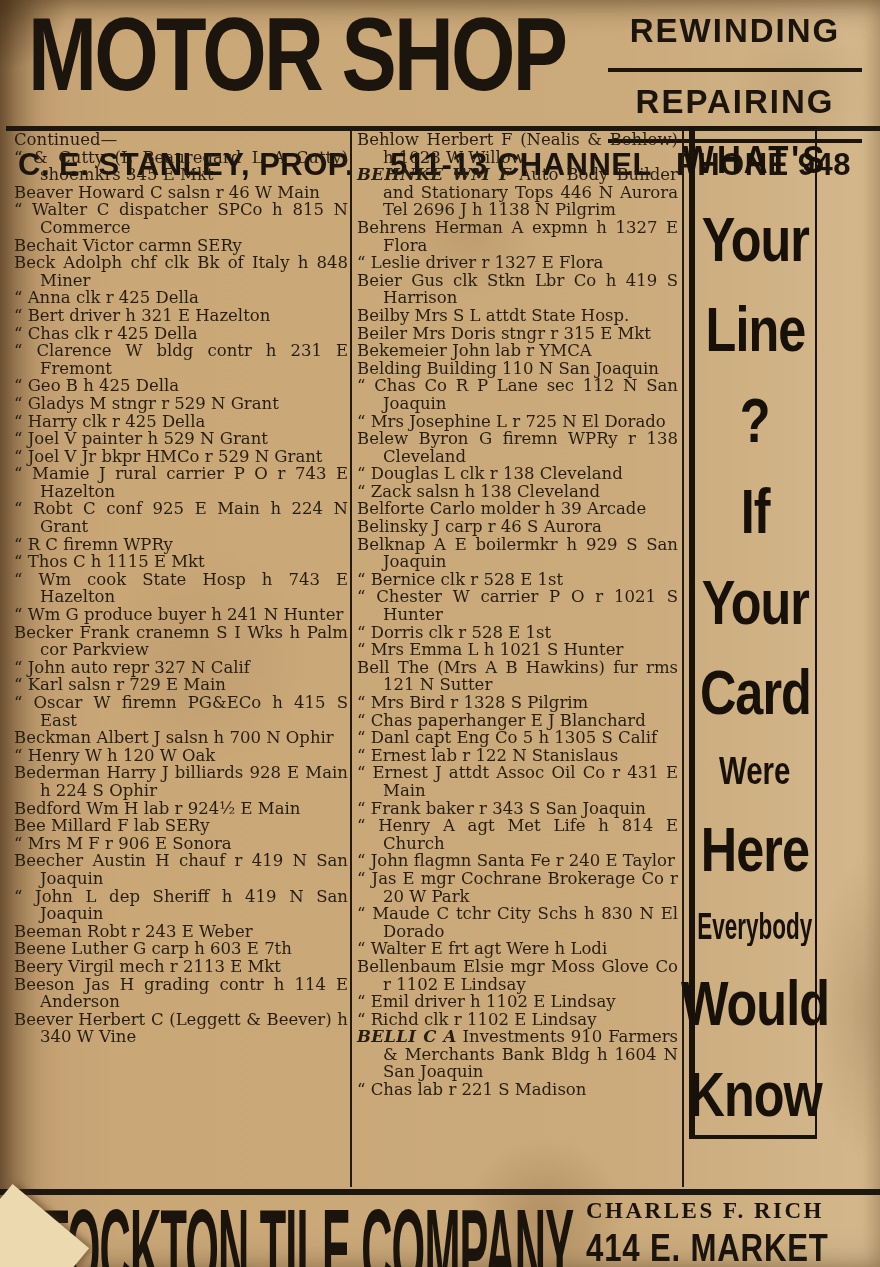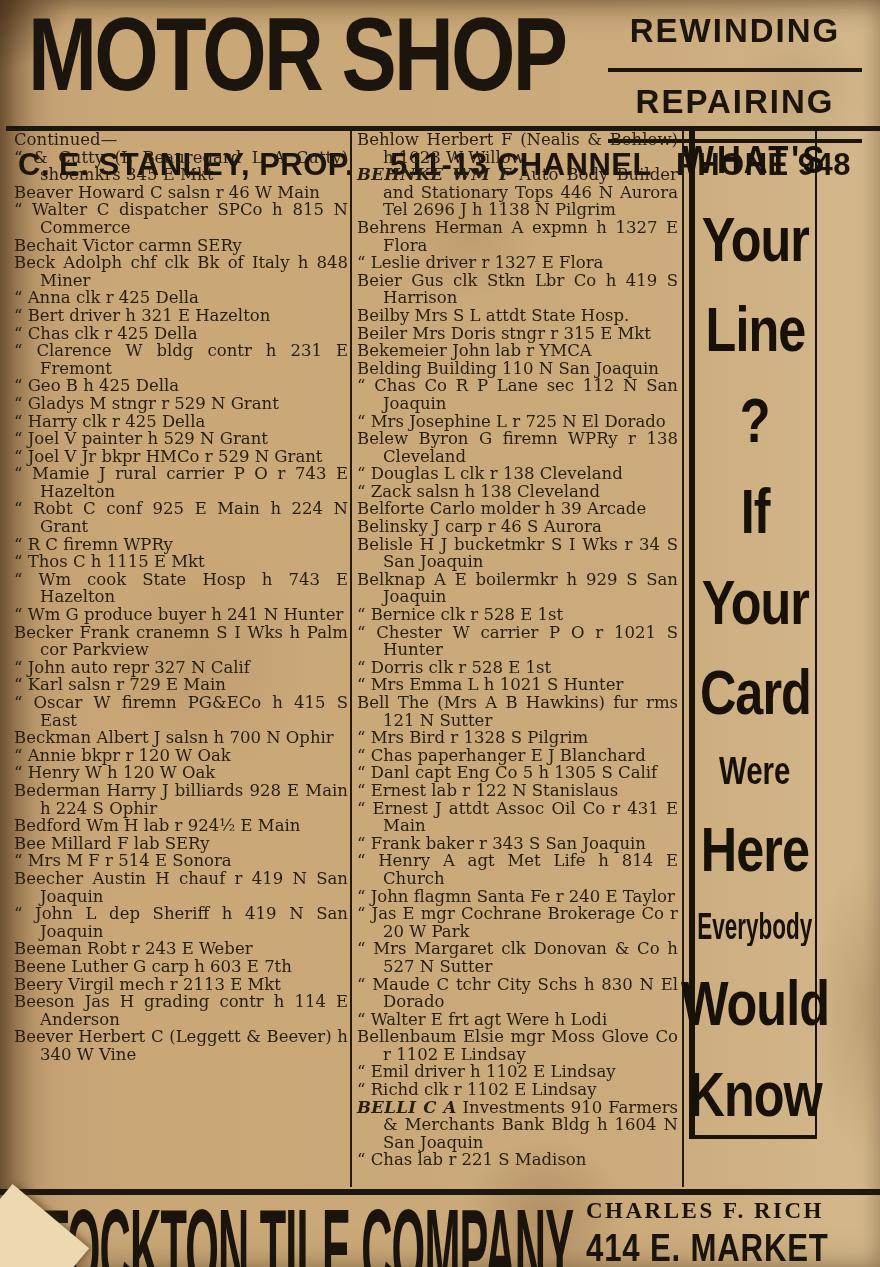--- a/index.html
+++ b/index.html
@@ -118,26 +118,25 @@
       <p class="entry">“ Robt C conf 925 E Main h 224 N Grant</p>
       <p class="entry">“ R C firemn WPRy</p>
       <p class="entry">“ Thos C h 1115 E Mkt</p>
       <p class="entry">“ Wm cook State Hosp h 743 E Hazelton</p>
       <p class="entry">“ Wm G produce buyer h 241 N Hunter</p>
       <p class="entry">Becker Frank cranemn S I Wks h Palm cor Parkview</p>
       <p class="entry">“ John auto repr 327 N Calif</p>
       <p class="entry">“ Karl salsn r 729 E Main</p>
       <p class="entry">“ Oscar W firemn PG&amp;ECo h 415 S East</p>
       <p class="entry">Beckman Albert J salsn h 700 N Ophir</p>
-      <p class="entry">“ Annie bkpr r 120 W Oak</p>
       <p class="entry">“ Henry W h 120 W Oak</p>
       <p class="entry">Bederman Harry J billiards 928 E Main h 224 S Ophir</p>
       <p class="entry">Bedford Wm H lab r 924½ E Main</p>
       <p class="entry">Bee Millard F lab SERy</p>
-      <p class="entry">“ Mrs M F r 514 E Sonora</p>
+      <p class="entry">“ Mrs M F r 906 E Sonora</p>
       <p class="entry">Beecher Austin H chauf r 419 N San Joaquin</p>
       <p class="entry">“ John L dep Sheriff h 419 N San Joaquin</p>
       <p class="entry">Beeman Robt r 243 E Weber</p>
       <p class="entry">Beene Luther G carp h 603 E 7th</p>
       <p class="entry">Beery Virgil mech r 2113 E Mkt</p>
       <p class="entry">Beeson Jas H grading contr h 114 E Anderson</p>
       <p class="entry">Beever Herbert C (Leggett &amp; Beever) h 340 W Vine</p>
     </div>
   <div class="v-rule r1"></div>
   <div class="col col-mid">
@@ -150,37 +149,35 @@
       <p class="entry">Beiler Mrs Doris stngr r 315 E Mkt</p>
       <p class="entry">Bekemeier John lab r YMCA</p>
       <p class="entry">Belding Building 110 N San Joaquin</p>
       <p class="entry">“ Chas Co R P Lane sec 112 N San Joaquin</p>
       <p class="entry">“ Mrs Josephine L r 725 N El Dorado</p>
       <p class="entry">Belew Byron G firemn WPRy r 138 Cleveland</p>
       <p class="entry">“ Douglas L clk r 138 Cleveland</p>
       <p class="entry">“ Zack salsn h 138 Cleveland</p>
       <p class="entry">Belforte Carlo molder h 39 Arcade</p>
       <p class="entry">Belinsky J carp r 46 S Aurora</p>
-      <p class="entry">Belisle H J bucketmkr S I Wks r 34 S San Joaquin</p>
       <p class="entry">Belknap A E boilermkr h 929 S San Joaquin</p>
       <p class="entry">“ Bernice clk r 528 E 1st</p>
       <p class="entry">“ Chester W carrier P O r 1021 S Hunter</p>
       <p class="entry">“ Dorris clk r 528 E 1st</p>
       <p class="entry">“ Mrs Emma L h 1021 S Hunter</p>
       <p class="entry">Bell The (Mrs A B Hawkins) fur rms 121 N Sutter</p>
       <p class="entry">“ Mrs Bird r 1328 S Pilgrim</p>
       <p class="entry">“ Chas paperhanger E J Blanchard</p>
       <p class="entry">“ Danl capt Eng Co 5 h 1305 S Calif</p>
       <p class="entry">“ Ernest lab r 122 N Stanislaus</p>
       <p class="entry">“ Ernest J attdt Assoc Oil Co r 431 E Main</p>
       <p class="entry">“ Frank baker r 343 S San Joaquin</p>
       <p class="entry">“ Henry A agt Met Life h 814 E Church</p>
       <p class="entry">“ John flagmn Santa Fe r 240 E Taylor</p>
       <p class="entry">“ Jas E mgr Cochrane Brokerage Co r 20 W Park</p>
-      <p class="entry">“ Mrs Margaret clk Donovan &amp; Co h 527 N Sutter</p>
       <p class="entry">“ Maude C tchr City Schs h 830 N El Dorado</p>
       <p class="entry">“ Walter E frt agt Were h Lodi</p>
       <p class="entry">Bellenbaum Elsie mgr Moss Glove Co r 1102 E Lindsay</p>
       <p class="entry">“ Emil driver h 1102 E Lindsay</p>
       <p class="entry">“ Richd clk r 1102 E Lindsay</p>
       <p class="entry"><b>BELLI C A</b> Investments 910 Farmers &amp; Merchants Bank Bldg h 1604 N San Joaquin</p>
       <p class="entry">“ Chas lab r 221 S Madison</p>
     </div>
   <div class="v-rule r2"></div>
 

